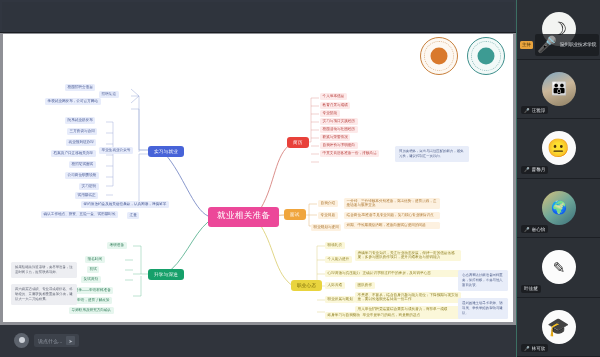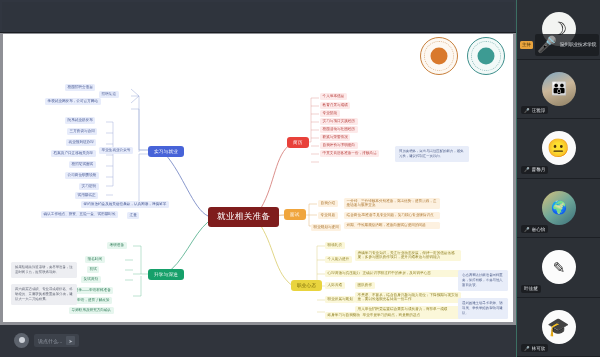--- a/index.html
+++ b/index.html
@@ -49,22 +49,22 @@
     border-radius: 50%; border: .6px dotted currentColor; opacity: .55;
   }
   .seal.orange .seal-ring { color: #c8803c; }
   .seal.teal   .seal-ring { color: #3e8f8c; }
 
   svg.links { position: absolute; left: 0; top: 0; width: 510px; height: 288px; }
 
   .node { position: absolute; white-space: nowrap; line-height: 1.15; }
 
   .root {
-    background: #7f1d1d; color: #fff; border-radius: 3px;
-    padding: 5px 9px; font-size: 8.5px; letter-spacing: .4px;
+    background: #ec4899; color: #fff; border-radius: 3px;
+    padding: 5px 9px; font-size: 8.5px; letter-spacing: .4px; font-family: Liberation Mono, monospace;
   }
   .hub {
     border-radius: 3px; padding: 3px 6px; font-size: 4.6px;
     color: #fff; letter-spacing: .2px;
   }
   .hub.blue   { background: #4763d8; }
   .hub.green  { background: #16a06a; }
   .hub.red    { background: #e8413a; }
   .hub.orange { background: #f0a53c; }
   .hub.yellow { background: #e9d43e; color: #6b5c00; }

